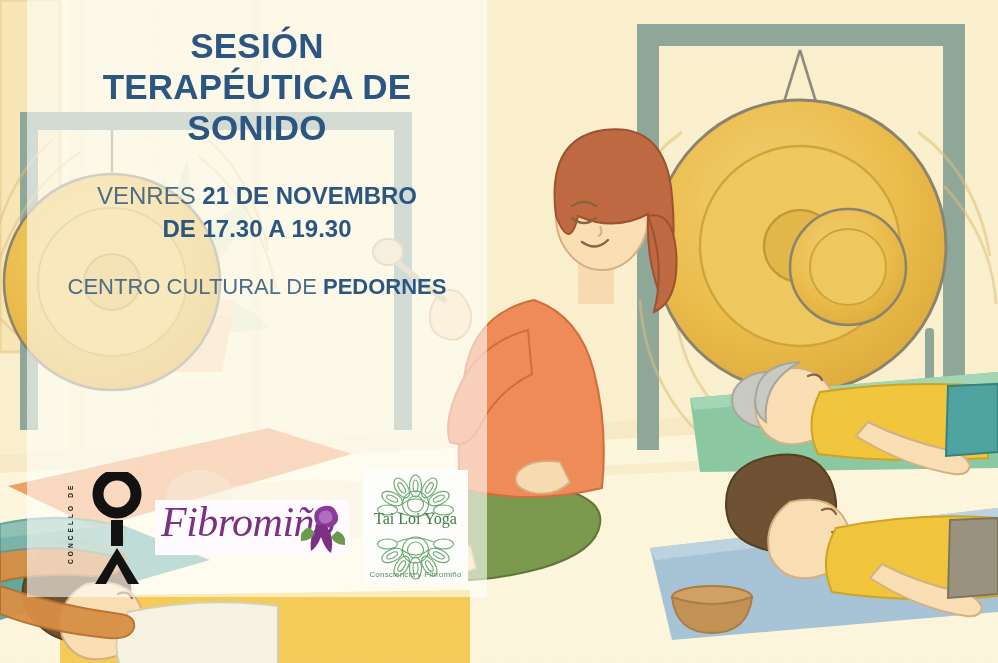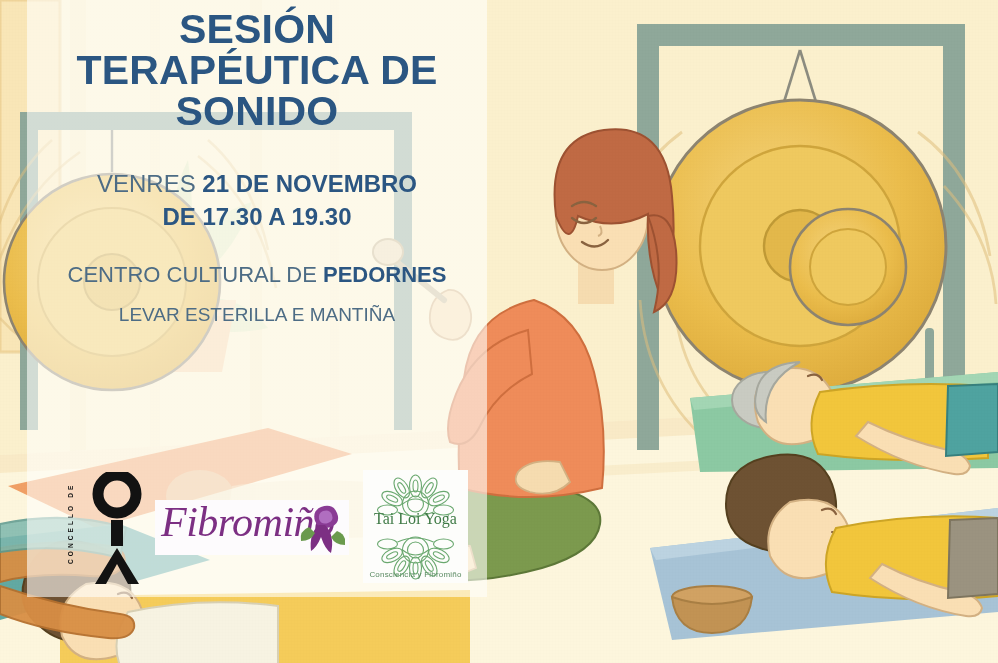--- a/index.html
+++ b/index.html
@@ -20,24 +20,24 @@
     background:rgba(255,255,252,0.60);
     pointer-events:none;
   }
 
   #copy{
     position:absolute;left:27px;top:0;width:460px;height:597px;
     text-align:center;
   }
 
   .title{
-    margin:0;padding:8px 8px;
+    margin:16px;padding:0 8px;
     color:#2b5682;
     font-weight:bold;
-    font-size:41px;
+    font-size:35px;
     line-height:41px;
     letter-spacing:0.2px;
     padding-top:9px;
   }
   .dateline{
     margin:12px;padding:0 6px;
     color:#4d6c85;
     font-size:24px;
     line-height:33px;
     font-weight:normal;
@@ -368,21 +368,20 @@
       <span>VENRES </span><b>21 DE NOVEMBRO</b><br>
       <b>DE 17.30 A 19.30</b>
     </p>
 
     <p class="venue">
       <span>CENTRO CULTURAL DE </span><b>PEDORNES</b>
     </p>
 
 
 
-    <p class="bring">LEVAR ESTERILLA E MANTIÑA</p>
   </div>
 
   <div id="logos">
 
     <div id="oia">
       <div class="vtxt">CONCELLO DE</div>
       <div class="mark">
         <svg width="60" height="112" viewBox="0 0 60 112" xmlns="http://www.w3.org/2000/svg">
 
           <circle cx="30" cy="22" r="19" fill="none" stroke="#121212" stroke-width="11"></circle>

